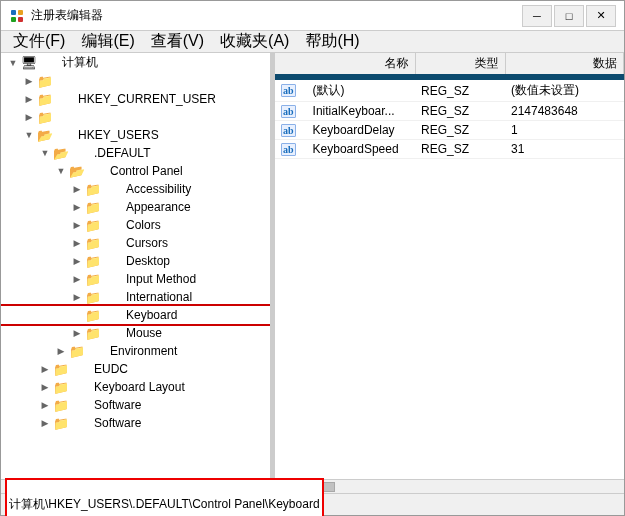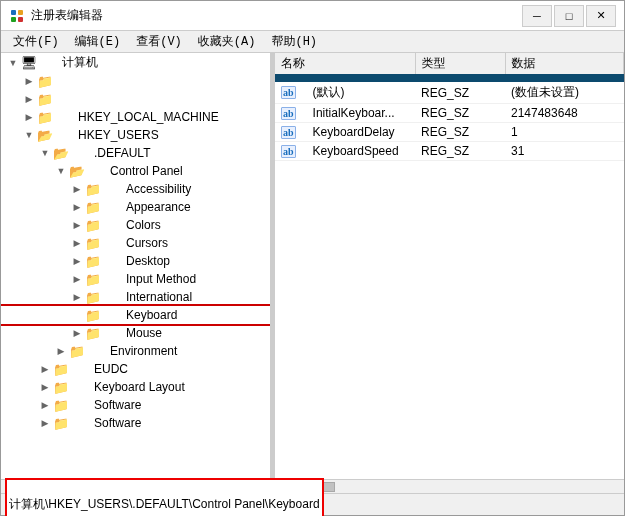--- a/index.html
+++ b/index.html
@@ -60,22 +60,21 @@
       display: flex;
       align-items: center;
       padding: 0 4px;
       background: #f0f0f0;
       border-bottom: 1px solid #ccc;
       flex-shrink: 0;
     }
     .menu-item {
       padding: 2px 8px;
       cursor: pointer;
-      font-size: 12px;
-      font-family: Liberation Mono, monospace;
+      font-size: 16px;
     }
     .main-content {
       display: flex;
       flex: 1;
       overflow: hidden;
     }
     .left-pane {
       width: 270px;
       border-right: 1px solid #ccc;
       background: #fff;
@@ -145,23 +144,23 @@
     }
     
     .reg-table {
       width: 100%;
       border-collapse: collapse;
       font-size: 12px;
     }
     .reg-table th {
       background: #f0f0f0;
       border-right: 1px solid #ccc;
-      border-bottom: 8px solid #0c4a6e;
+      border-bottom: 6px solid #0c4a6e;
       padding: 2px 6px;
-      text-align: left;
+      text-align: right;
       font-weight: normal;
       position: sticky;
       top: 0;
       z-index: 1;
     }
     .reg-table td {
       padding: 2px 6px;
       border-bottom: 1px solid #f0f0f0;
       white-space: nowrap;
     }
@@ -260,26 +259,26 @@
         </div>
 
         <div class="tree-item" style="padding-left:20px;">
           <span class="expand-btn">▶</span>
           <span class="folder-icon">📁</span>
         </div>
 
         <div class="tree-item" style="padding-left:20px;">
           <span class="expand-btn">▶</span>
           <span class="folder-icon">📁</span>
+          <span class="item-label">HKEY_CURRENT_USER</span>
         </div>
 
         <div class="tree-item" style="padding-left:20px;">
           <span class="expand-btn">▶</span>
           <span class="folder-icon">📁</span>
-          <span class="item-label">HKEY_LOCAL_MACHINE</span>
         </div>
 
         <div class="tree-item" style="padding-left:20px;">
           <span class="expand-btn">▼</span>
           <span class="folder-icon">📂</span>
           <span class="item-label">HKEY_USERS</span>
         </div>
 
         <div class="tree-item" style="padding-left:36px;">
           <span class="expand-btn">▼</span>

